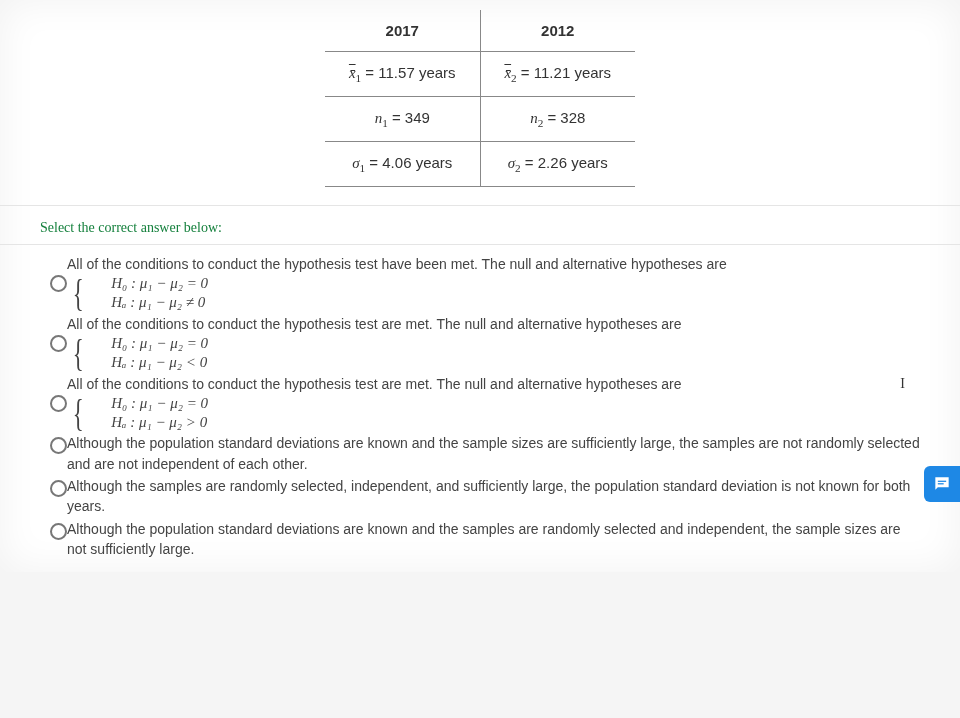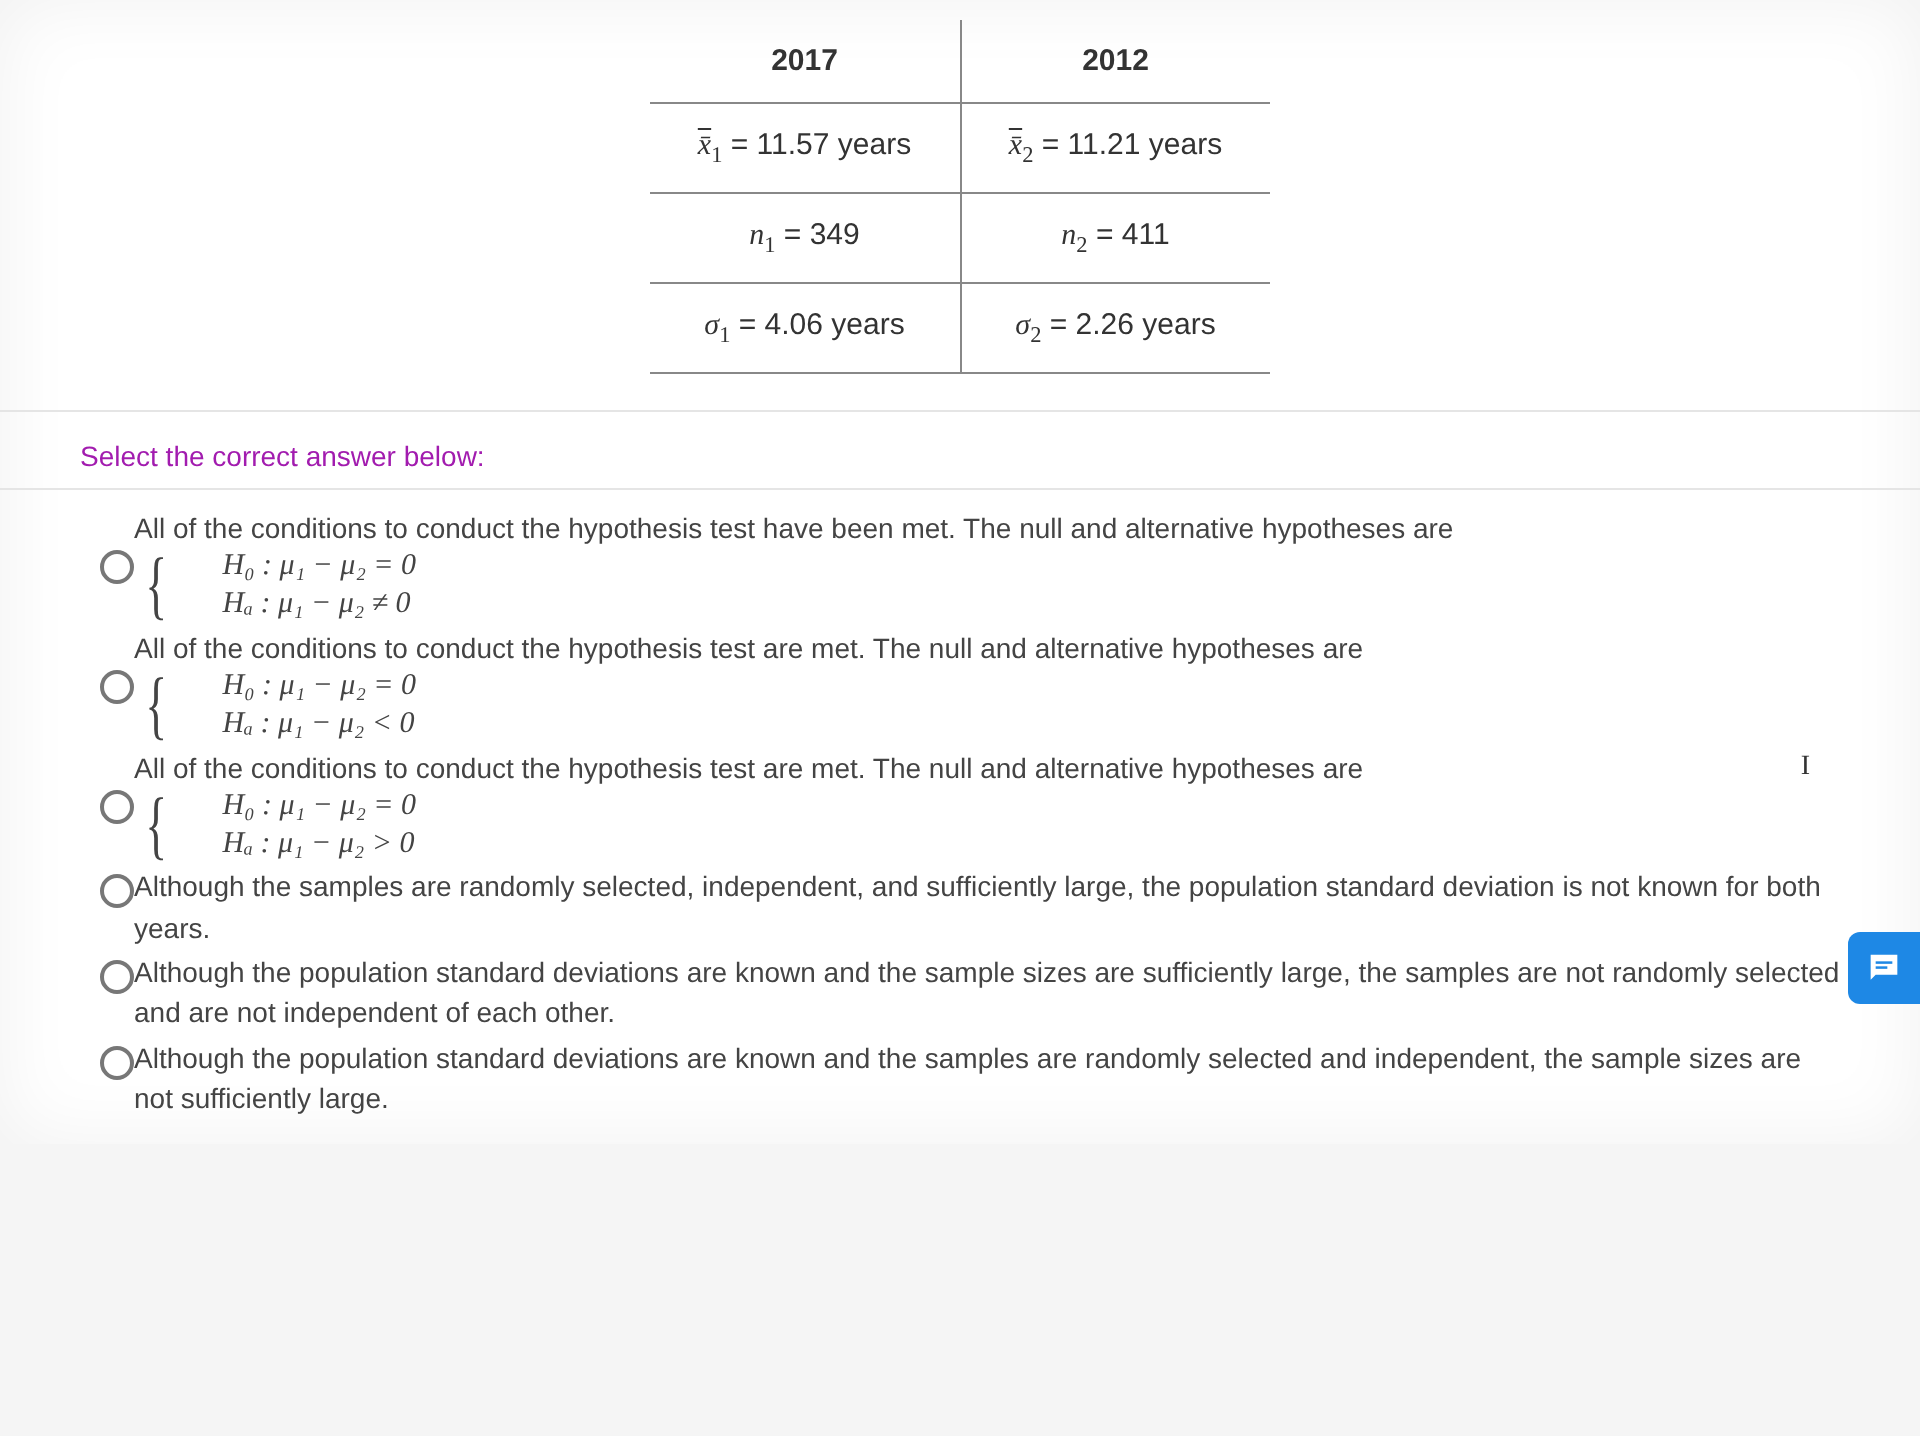--- a/index.html
+++ b/index.html
@@ -44,23 +44,24 @@
   table.data th:first-child { border-left: none; }
   table.data th:last-child { border-right: none; }
   table.data tr td:first-child { border-left: none; }
   table.data tr td:last-child { border-right: none; }
   .math { font-family: "Times New Roman", serif; font-style: italic; }
   .math-sub { font-size: 0.75em; vertical-align: sub; font-style: normal; font-family: "Times New Roman", serif; }
   .math-up { font-style: normal; }
   .bar { text-decoration: overline; }
   .prompt {
     padding: 14px 40px 8px 40px;
-    color: #a21caf;
+    color: #15803d;
     border-top: 1px solid #e5e5e5;
     border-bottom: 1px solid #e5e5e5;
+    font-family: Liberation Serif, serif;
   }
   .options {
     padding: 8px 40px 0 50px;
   }
   .option {
     display: flex;
     align-items: flex-start;
     gap: 0;
     padding: 1px 0;
   }
@@ -143,21 +144,21 @@
         </td>
         <td>
           <span class="math"><span class="bar">x̄</span><span class="math-sub">2</span></span><span class="math-up"> = 11.21 years</span>
         </td>
       </tr>
       <tr>
         <td>
           <span class="math"><span>n</span><span class="math-sub">1</span></span><span class="math-up"> = 349</span>
         </td>
         <td>
-          <span class="math"><span>n</span><span class="math-sub">2</span></span><span class="math-up"> = 411</span>
+          <span class="math"><span>n</span><span class="math-sub">2</span></span><span class="math-up"> = 328</span>
         </td>
       </tr>
       <tr>
         <td>
           <span class="math"><span>σ</span><span class="math-sub">1</span></span><span class="math-up"> = 4.06 years</span>
         </td>
         <td>
           <span class="math"><span>σ</span><span class="math-sub">2</span></span><span class="math-up"> = 2.26 years</span>
         </td>
       </tr>
@@ -207,28 +208,28 @@
             <span class="row">H₀ :  μ₁ − μ₂ = 0</span>
             <span class="row">Hₐ :  μ₁ − μ₂ &gt; 0</span>
           </div>
         </div>
       </div>
     </div>
 
     <div class="option">
       <div class="radio top"></div>
       <div class="opt-body">
+        <div>Although the population standard deviations are known and the sample sizes are sufficiently large, the samples are not randomly selected and are not independent of each other.</div>
+      </div>
+    </div>
+
+    <div class="option">
+      <div class="radio top"></div>
+      <div class="opt-body">
         <div>Although the samples are randomly selected, independent, and sufficiently large, the population standard deviation is not known for both years.</div>
-      </div>
-    </div>
-
-    <div class="option">
-      <div class="radio top"></div>
-      <div class="opt-body">
-        <div>Although the population standard deviations are known and the sample sizes are sufficiently large, the samples are not randomly selected and are not independent of each other.</div>
       </div>
     </div>
 
     <div class="option">
       <div class="radio top"></div>
       <div class="opt-body">
         <div>Although the population standard deviations are known and the samples are randomly selected and independent, the sample sizes are not sufficiently large.</div>
       </div>
     </div>
 

